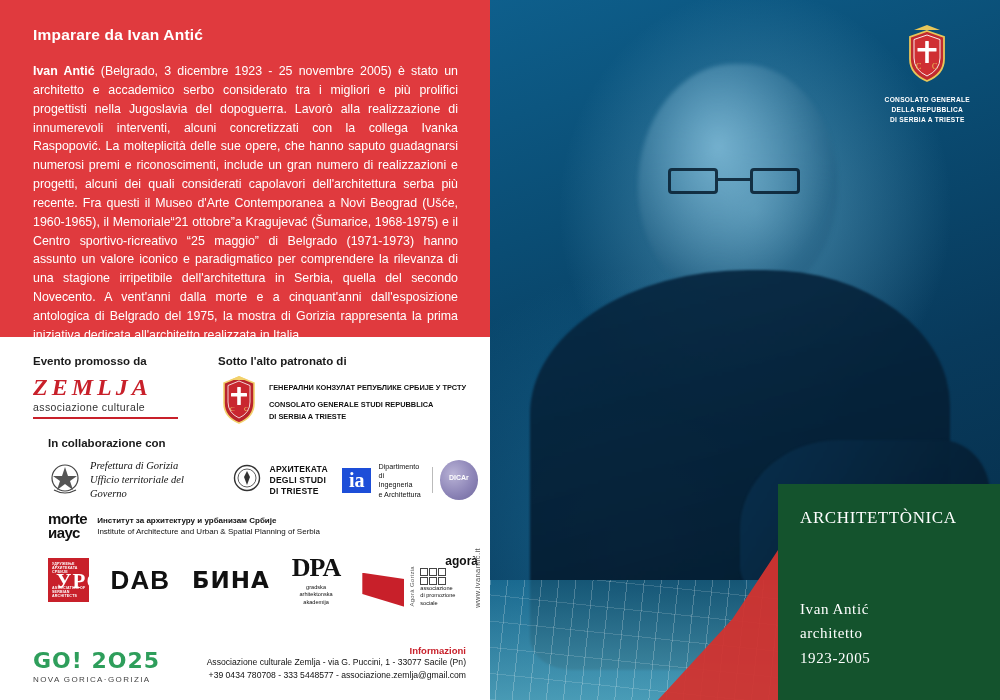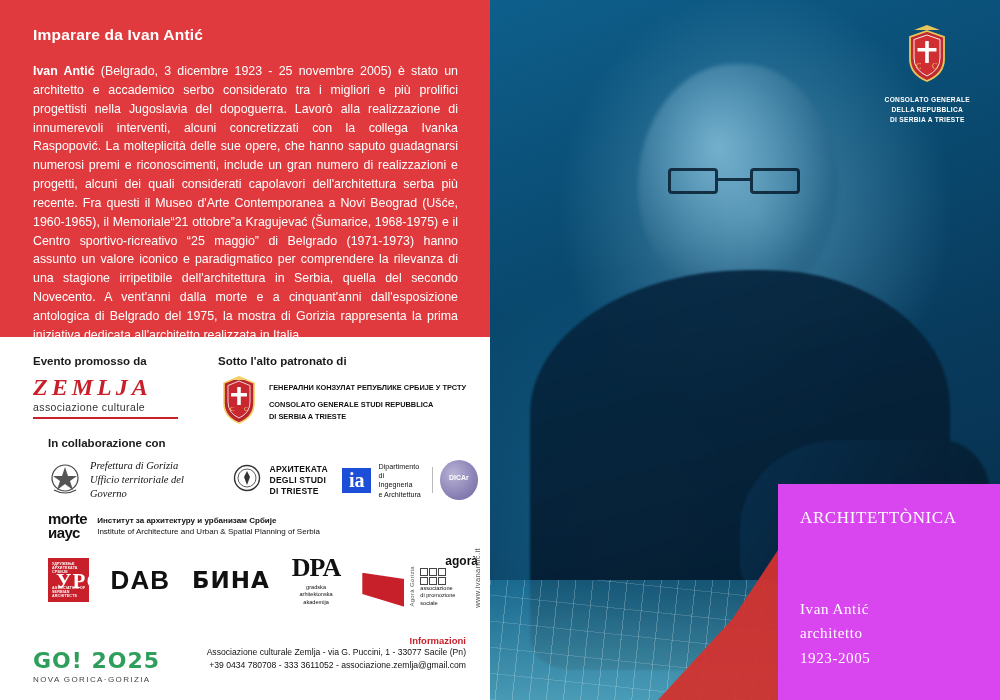--- a/index.html
+++ b/index.html
@@ -198,21 +198,21 @@
     position: absolute; left: 33px; bottom: 16px;
   }
   .go-word {
     font-family: "DejaVu Sans", sans-serif;
     font-weight: bold; font-size: 22px; letter-spacing: 1px; color: #2e9e5b;
     line-height: 1;
   }
   .go-sub { font-size: 8px; letter-spacing: 1.4px; color: #444; margin-top: 3px; }
 
   .info {
-    position: absolute; right: 24px; bottom: 28px; text-align: left; width: 270px;
+    position: absolute; right: 24px; bottom: 18px; text-align: left; width: 270px;
   }
   .info-h { font-size: 9.5px; font-weight: bold; color: #c8202a; text-align: right; }
   .info-l { font-size: 8.6px; color: #111; line-height: 1.5; text-align: right; }
 
   .vertical-url {
     position: absolute; right: 8px; bottom: 92px;
     writing-mode: vertical-rl; transform: rotate(180deg);
     font-size: 7.5px; color: #555; letter-spacing: .4px;
   }
 
@@ -281,21 +281,21 @@
   }
   .photo-arms-txt {
     font-size: 6.6px; font-weight: bold; line-height: 1.55; letter-spacing: .3px;
     margin-top: 7px;
   }
 
   
   .card {
     position: absolute; right: 0; bottom: 0;
     width: 222px; height: 216px;
-    background: #d946ef;
+    background: #14532d;
     color: #fff;
     padding: 24px 20px 0 22px;
   }
   .card-title {
     font-size: 17px; letter-spacing: .6px; font-weight: normal;
     font-family: "Liberation Serif", serif;
   }
   .card-sub {
     position: absolute; left: 22px; bottom: 30px;
     font-family: "Liberation Serif", serif;
@@ -462,21 +462,21 @@
       <div class="vertical-url">www.ivanantic.it</div>
 
       <div class="go2025">
         <div class="go-word">GO! 2O25</div>
         <div class="go-sub">NOVA GORICA·GORIZIA</div>
       </div>
 
       <div class="info">
         <div class="info-h">Informazioni</div>
         <div class="info-l">Associazione culturale Zemlja - via G. Puccini, 1 - 33077 Sacile (Pn)</div>
-        <div class="info-l">+39 0434 780708 - 333 3611052 - associazione.zemlja@gmail.com</div>
+        <div class="info-l">+39 0434 780708 - 333 5448577 - associazione.zemlja@gmail.com</div>
       </div>
 
     </div>
   </div>
 
   <div class="right">
     <div class="photo">
       <div class="fig-head"></div>
       <div class="fig-glasses">
           <i class="l"></i>

